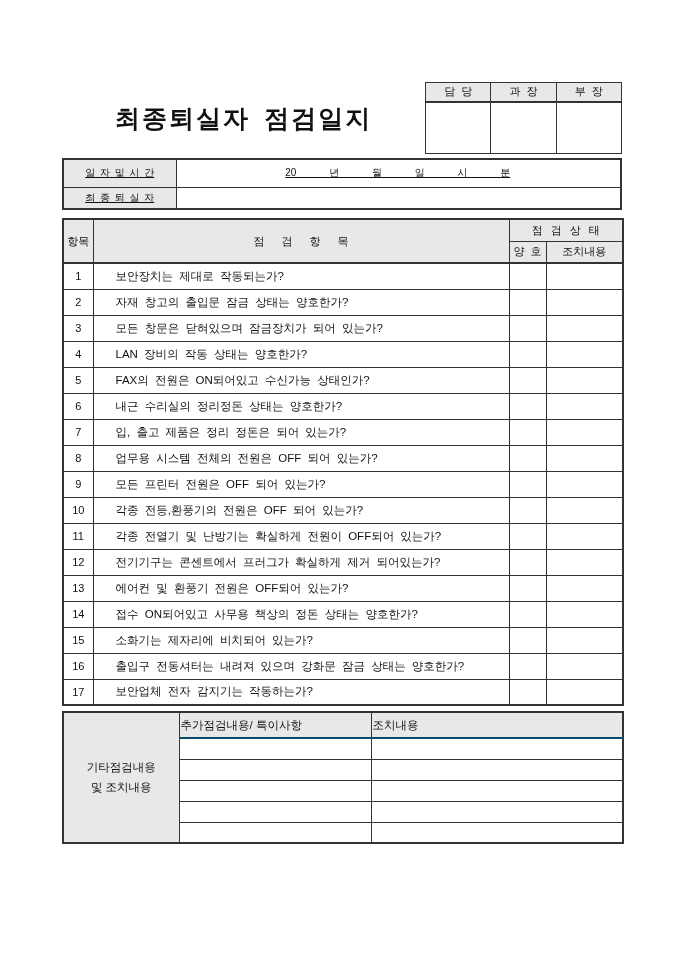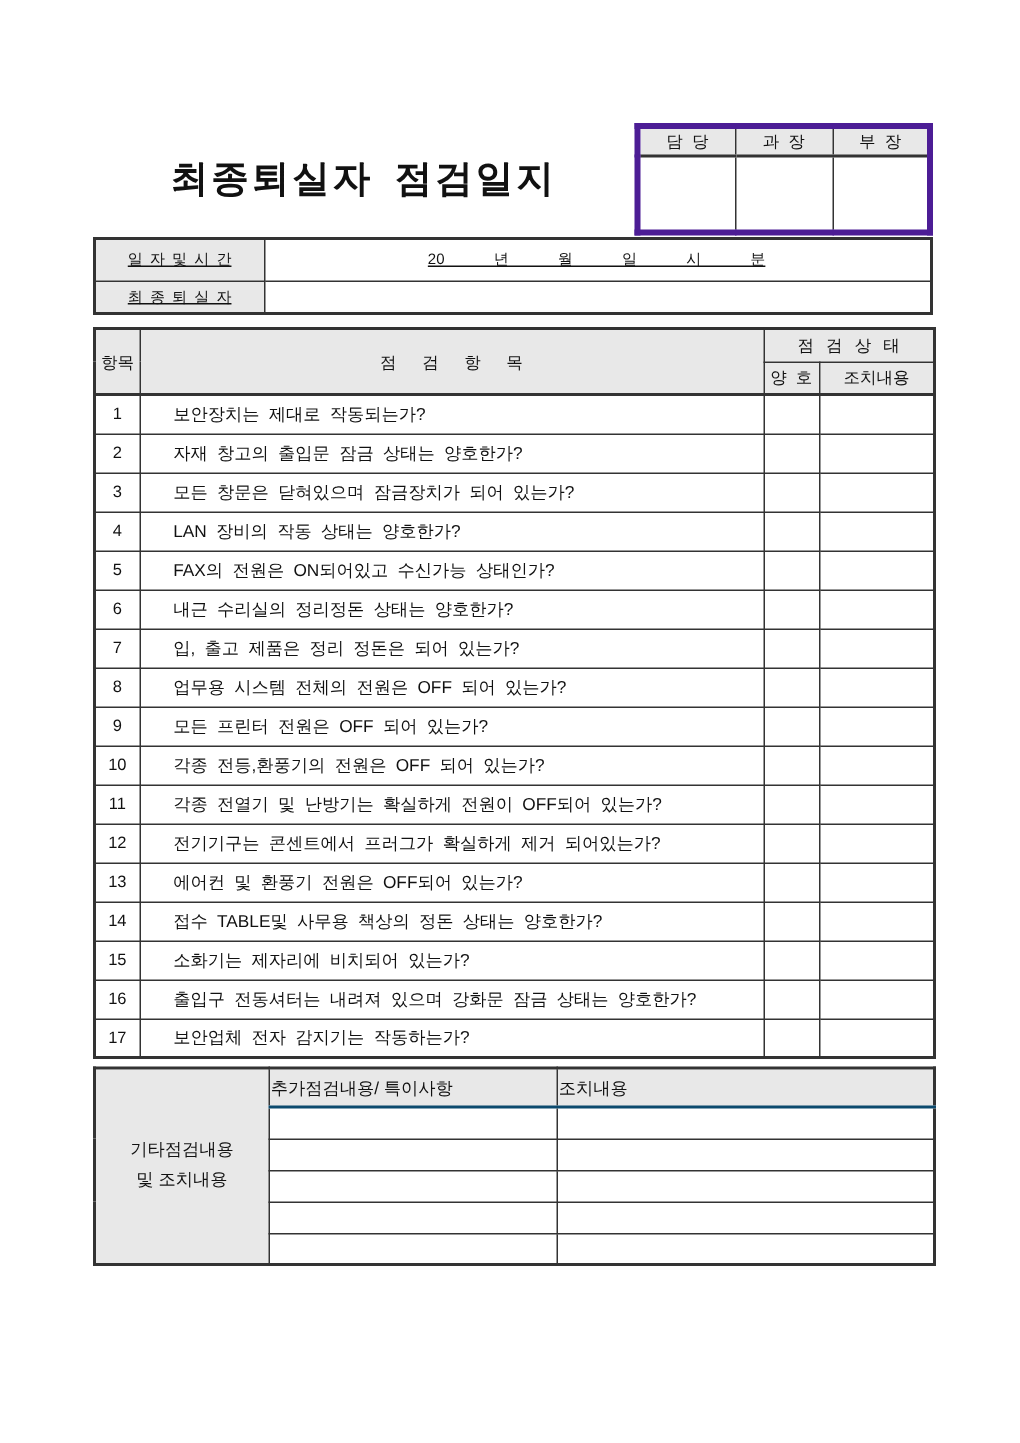--- a/index.html
+++ b/index.html
@@ -38,21 +38,21 @@
     font-weight: bold;
     letter-spacing: 2px;
     word-spacing: 6px;
     white-space: nowrap;
   }
   table { border-collapse: collapse; table-layout: fixed; }
   td, th { box-sizing: border-box; overflow: hidden; }
 
   .approval {
     width: 197px;
-    border: 4px solid #4c1d95;
+    border: 1px solid #4c1d95;
   }
   .approval th {
     width: 65px;
     height: 19px;
     border: 1px solid #333333;
     border-bottom: 2px solid #333333;
     background: #e8e8e8;
     font-size: 11px;
     font-weight: normal;
     text-align: center;
@@ -278,21 +278,21 @@
           <td></td>
         </tr>
         <tr>
           <td class="no">13</td>
           <td class="q">에어컨 및 환풍기 전원은 OFF되어 있는가?</td>
           <td></td>
           <td></td>
         </tr>
         <tr>
           <td class="no">14</td>
-          <td class="q">접수 TABLE및 사무용 책상의 정돈 상태는 양호한가?</td>
+          <td class="q">접수 ON되어있고 사무용 책상의 정돈 상태는 양호한가?</td>
           <td></td>
           <td></td>
         </tr>
         <tr>
           <td class="no">15</td>
           <td class="q">소화기는 제자리에 비치되어 있는가?</td>
           <td></td>
           <td></td>
         </tr>
         <tr>

